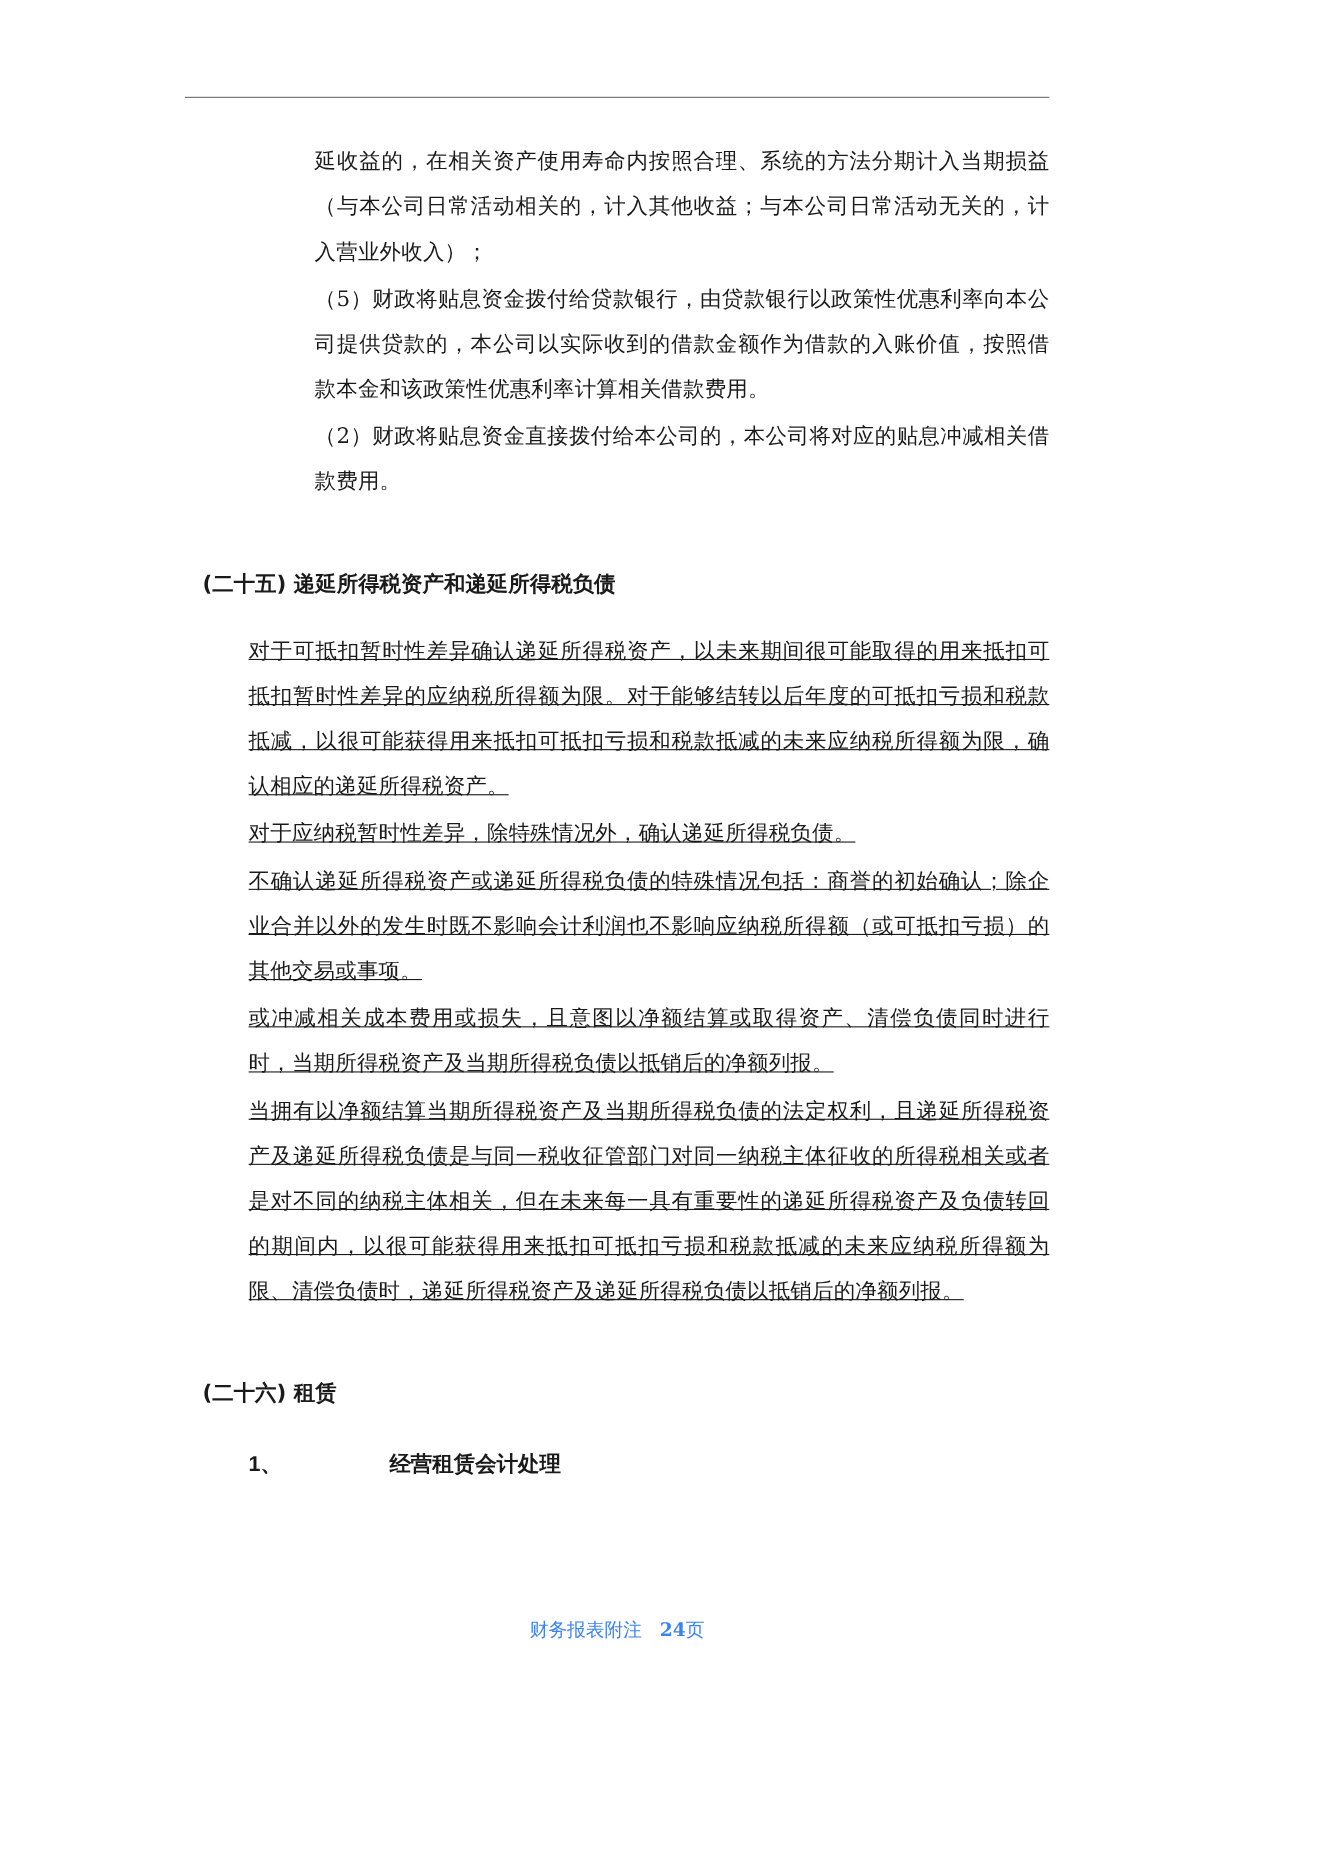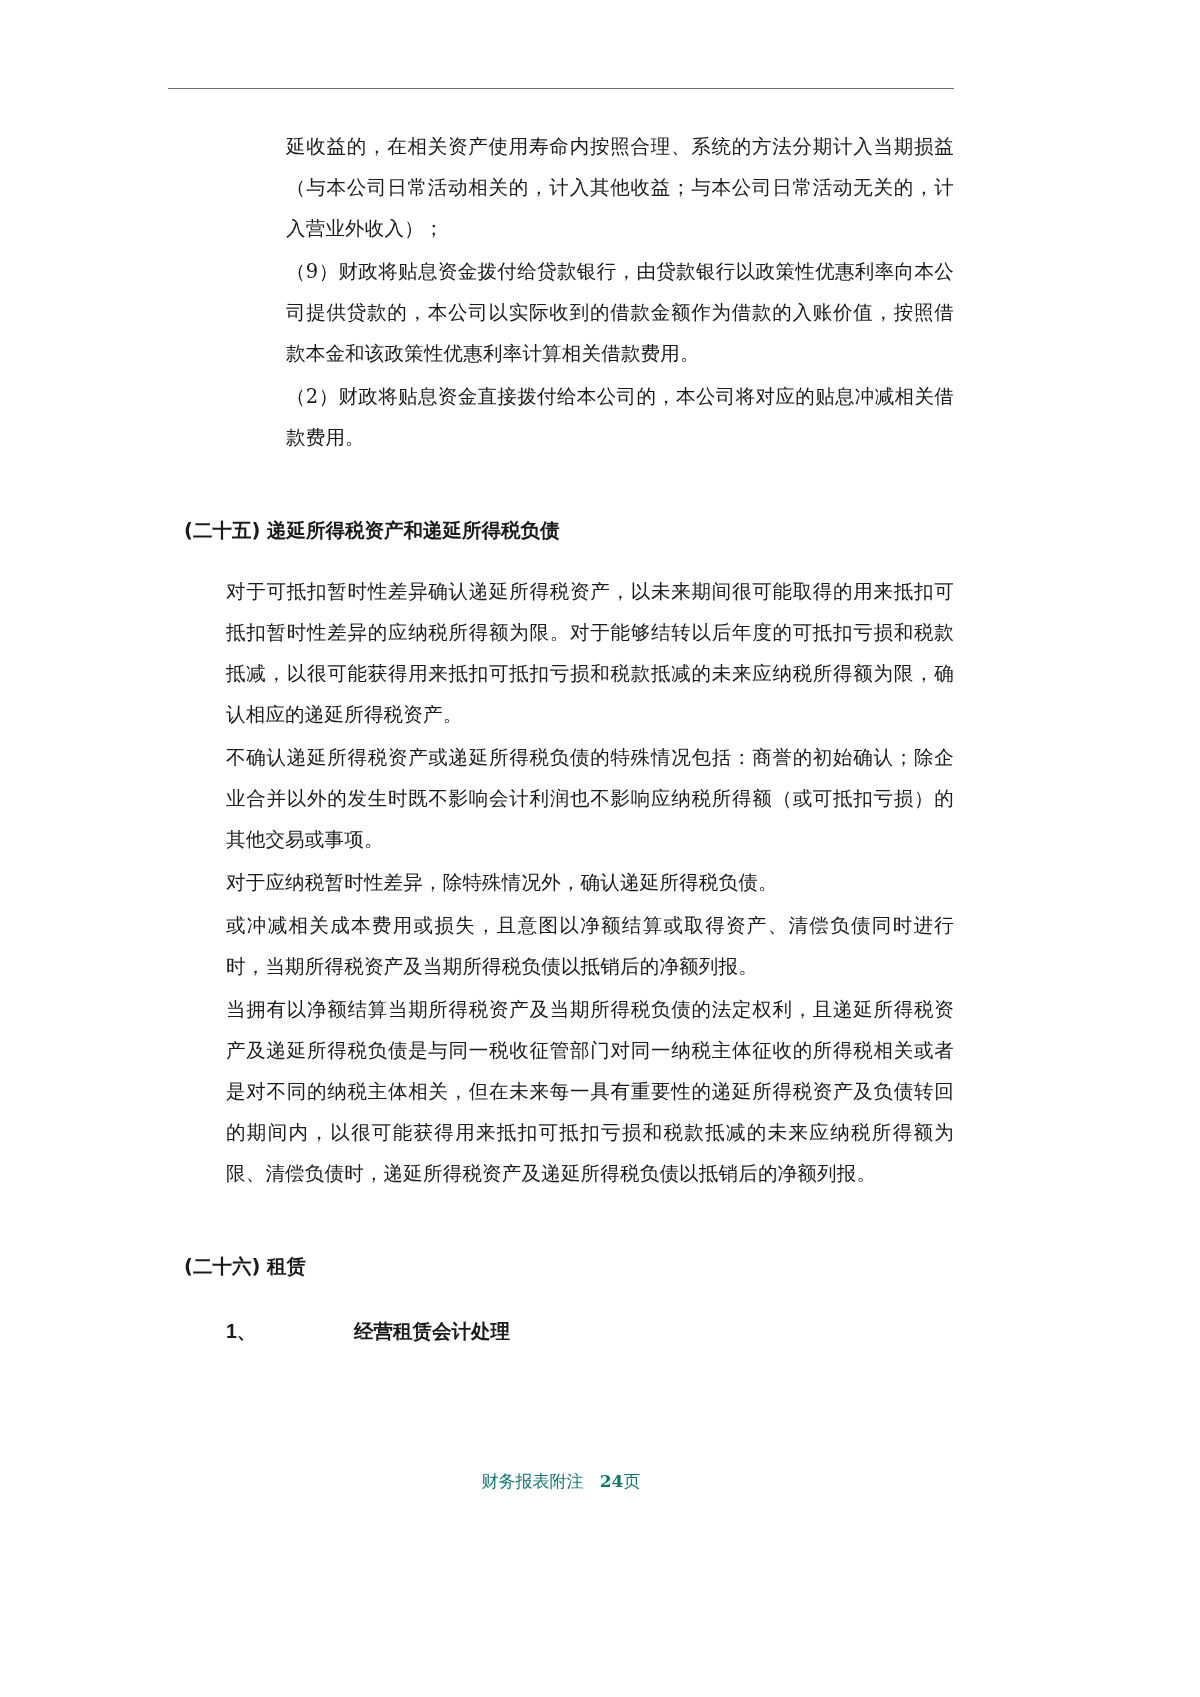--- a/index.html
+++ b/index.html
@@ -43,20 +43,21 @@
     font-size: 19.5px;
     line-height: 41px;
     text-align: justify;
     text-justify: inter-ideograph;
     text-indent: 0;
     padding-left: 118px;
     letter-spacing: 0.2px;
   }
   .para.body-indent {
     padding-left: 58px;
+    text-decoration: underline;
   }
   .heading {
     margin: 16px;
     font-size: 19.5px;
     line-height: 41px;
     font-weight: bold;
     font-family: "DejaVu Sans", "Liberation Sans", sans-serif;
     padding-left: 0;
   }
   .heading-spacer-before {
@@ -78,48 +79,48 @@
     width: 128px;
   }
   .footer {
     position: absolute;
     left: 0;
     top: 1470px;
     width: 786px;
     text-align: center;
     font-size: 17px;
     font-family: "DejaVu Serif", "Liberation Serif", serif;
-    color: #0f766e;
+    color: #3b82f6;
   }
   .footer .pagenum {
     font-weight: bold;
   }
   .spacer-sm { height: 8px; }
 </style>
 </head>
 <body>
 
 <div class="page">
   <div class="page-inner">
 
     <div class="top-rule"></div>
 
     <div class="content">
 
       <p class="para">延收益的，在相关资产使用寿命内按照合理、系统的方法分期计入当期损益（与本公司日常活动相关的，计入其他收益；与本公司日常活动无关的，计入营业外收入）；</p>
-      <p class="para">（9）财政将贴息资金拨付给贷款银行，由贷款银行以政策性优惠利率向本公司提供贷款的，本公司以实际收到的借款金额作为借款的入账价值，按照借款本金和该政策性优惠利率计算相关借款费用。</p>
+      <p class="para">（5）财政将贴息资金拨付给贷款银行，由贷款银行以政策性优惠利率向本公司提供贷款的，本公司以实际收到的借款金额作为借款的入账价值，按照借款本金和该政策性优惠利率计算相关借款费用。</p>
       <p class="para">（2）财政将贴息资金直接拨付给本公司的，本公司将对应的贴息冲减相关借款费用。</p>
 
       <div class="heading-spacer-before"></div>
       <h2 class="heading">(二十五) 递延所得税资产和递延所得税负债</h2>
       <div class="heading-spacer-after"></div>
 
       <p class="para body-indent">对于可抵扣暂时性差异确认递延所得税资产，以未来期间很可能取得的用来抵扣可抵扣暂时性差异的应纳税所得额为限。对于能够结转以后年度的可抵扣亏损和税款抵减，以很可能获得用来抵扣可抵扣亏损和税款抵减的未来应纳税所得额为限，确认相应的递延所得税资产。</p>
+      <p class="para body-indent">对于应纳税暂时性差异，除特殊情况外，确认递延所得税负债。</p>
       <p class="para body-indent">不确认递延所得税资产或递延所得税负债的特殊情况包括：商誉的初始确认；除企业合并以外的发生时既不影响会计利润也不影响应纳税所得额（或可抵扣亏损）的其他交易或事项。</p>
-      <p class="para body-indent">对于应纳税暂时性差异，除特殊情况外，确认递延所得税负债。</p>
       <p class="para body-indent">或冲减相关成本费用或损失，且意图以净额结算或取得资产、清偿负债同时进行时，当期所得税资产及当期所得税负债以抵销后的净额列报。</p>
       <p class="para body-indent">当拥有以净额结算当期所得税资产及当期所得税负债的法定权利，且递延所得税资产及递延所得税负债是与同一税收征管部门对同一纳税主体征收的所得税相关或者是对不同的纳税主体相关，但在未来每一具有重要性的递延所得税资产及负债转回的期间内，以很可能获得用来抵扣可抵扣亏损和税款抵减的未来应纳税所得额为限、清偿负债时，递延所得税资产及递延所得税负债以抵销后的净额列报。</p>
 
       <div class="heading-spacer-before"></div>
       <h2 class="heading">(二十六) 租赁</h2>
       <div class="spacer-sm"></div>
 
       <h3 class="sub-heading">
         <span class="num">1、</span><span>经营租赁会计处理</span>
       </h3>

